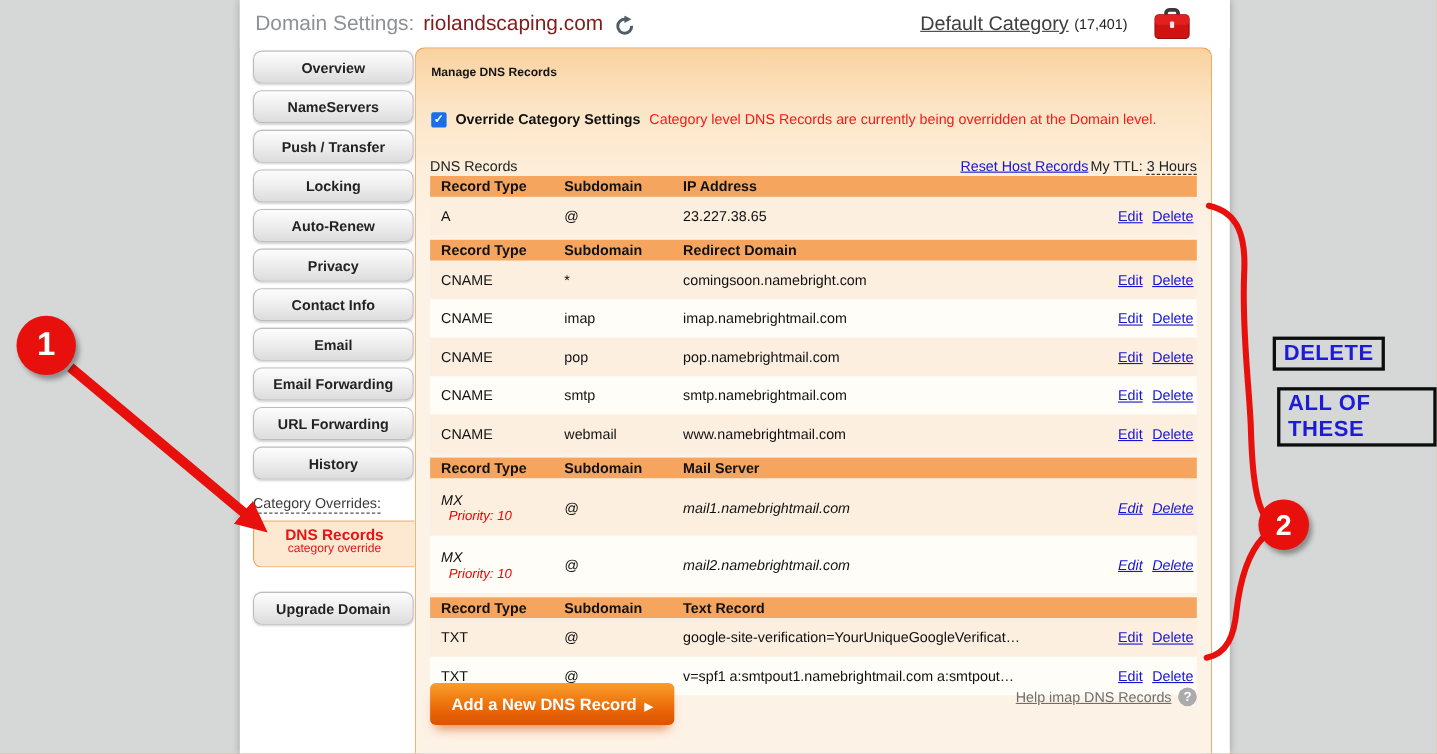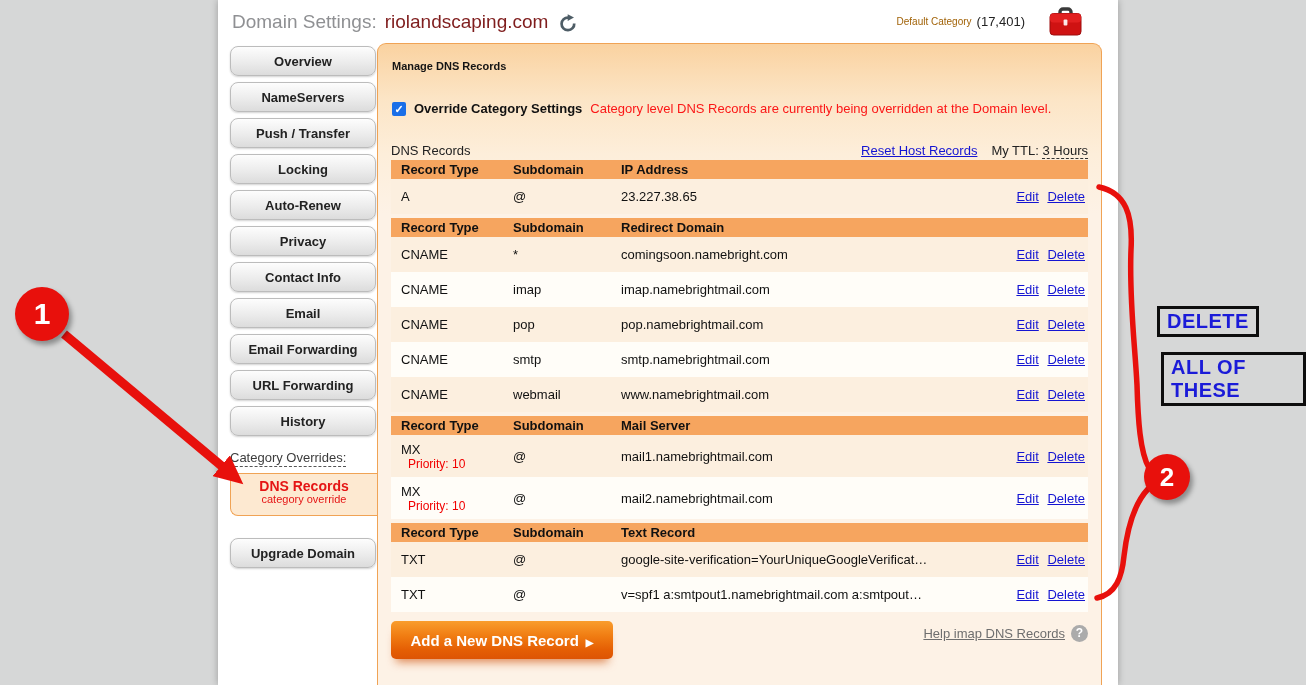--- a/index.html
+++ b/index.html
@@ -10,21 +10,21 @@
   .page { position:absolute; left:218px; top:0; width:900px; height:685px;
           background:#fff; box-shadow:0 0 7px rgba(0,0,0,.28); }
 
   
   .top-header { position:absolute; left:0; top:0; width:100%; height:43px; background:#fff; }
   .title-wrap { position:absolute; left:14px; top:0; height:43px; display:flex; align-items:center; gap:8px; }
   .title-label { font-size:19px; color:#8f9093; }
   .domain-name { font-size:19px; color:#7f1d1d; }
   .refresh-icon { display:inline-flex; margin-left:2px; margin-top:4px; cursor:pointer; }
   .header-right { position:absolute; right:36px; top:0; height:43px; display:flex; align-items:center; }
-  .default-cat { font-size:10px; color:#a16207; cursor:pointer; }
+  .default-cat { font-size:18px; color:#404040; text-decoration:underline; cursor:pointer; }
   .cat-count { font-size:13px; color:#222; margin-left:5px; }
   .briefcase { margin-left:24px; cursor:pointer; display:inline-flex; }
 
   
   .sidebar { position:absolute; left:12px; top:46px; width:147px; }
   .side-btn { width:146px; height:30px; margin-bottom:6px; border:1px solid #bcbcbc; border-radius:8px;
               background:linear-gradient(180deg,#fdfdfd 0%,#ececec 55%,#dcdcdc 100%);
               box-shadow:0 1px 2px rgba(0,0,0,.18);
               font-family:"Liberation Sans",sans-serif; font-size:13px; font-weight:bold; color:#222;
               text-align:center; cursor:pointer; display:block; }
@@ -45,31 +45,31 @@
   .override-row { position:absolute; left:14px; top:57px; display:flex; align-items:center; gap:8px; white-space:nowrap; }
   .checkbox { width:14px; height:14px; background:#1a6fe8; border-radius:2px; color:#fff; font-size:11px;
               font-weight:bold; text-align:center; line-height:14px; cursor:pointer; flex:0 0 auto; }
   .override-label { font-size:13px; font-weight:bold; color:#111; }
   .override-warning { font-size:13px; color:#fb1717; }
 
   
   .table-wrap { position:absolute; left:13px; top:94px; width:697px; }
   .table-meta { display:flex; align-items:flex-end; height:20px; margin-bottom:2px; }
   .table-label { font-size:13px; color:#222; }
-  .meta-right { margin-left:auto; display:flex; align-items:flex-end; gap:14px; }
+  .meta-right { margin-left:auto; display:flex; align-items:flex-end; gap:2px; }
   .reset-link { font-size:13px; color:#1414d2; text-decoration:underline; cursor:pointer; }
   .ttl { font-size:13px; color:#222; }
   .ttl-value { border-bottom:1px dashed #333; cursor:pointer; }
 
   .thead, .trow { display:grid; grid-template-columns:112px 108px 1fr 92px; align-items:center; padding-left:10px; }
   .thead { height:19px; background:#f6a55f; margin-top:4px; }
   .thead span { font-size:13px; font-weight:bold; color:#111; }
   .tsection:first-child .thead { margin-top:0; }
   .trow { height:35px; font-size:13px; color:#111; }
-  .trow.tall { height:42px; }
+  .trow.tall { height:52px;font-style:italic; }
   .trow.odd { background:#fcefdf; }
   .trow.even { background:#fffdf8; }
   .rpriority { display:block; font-size:12px; color:#f10000; margin:0 0 0 7px; }
   .col-actions { justify-self:end; padding-right:3px; white-space:nowrap; }
   .col-actions a { font-size:13px; color:#1414d2; text-decoration:underline; cursor:pointer; margin-left:5px; }
 
   
   .bottom-row { position:absolute; left:13px; top:577px; width:697px; display:flex; align-items:flex-start; }
   .add-btn { width:222px; height:38px; border:none; border-radius:5px; cursor:pointer;
              background:linear-gradient(180deg,#f99d2d 0%, #f07c12 40%, #e55f04 75%, #dd5404 100%);

